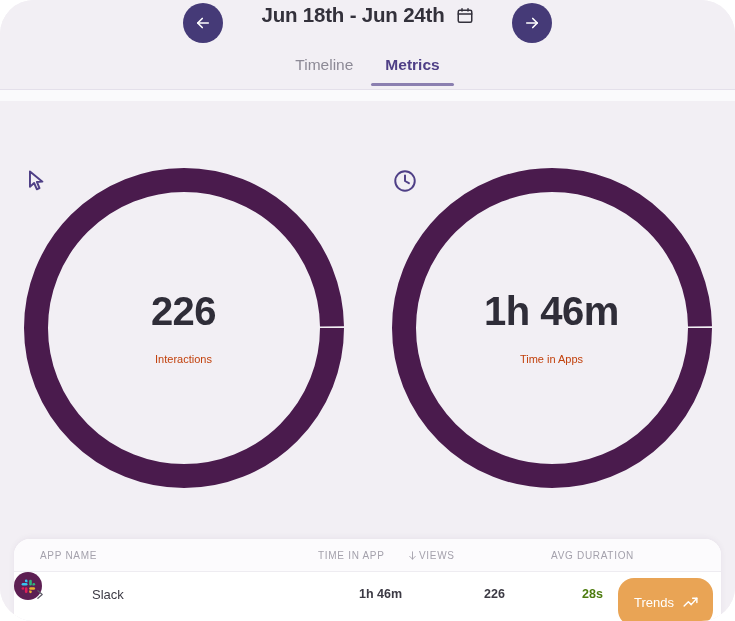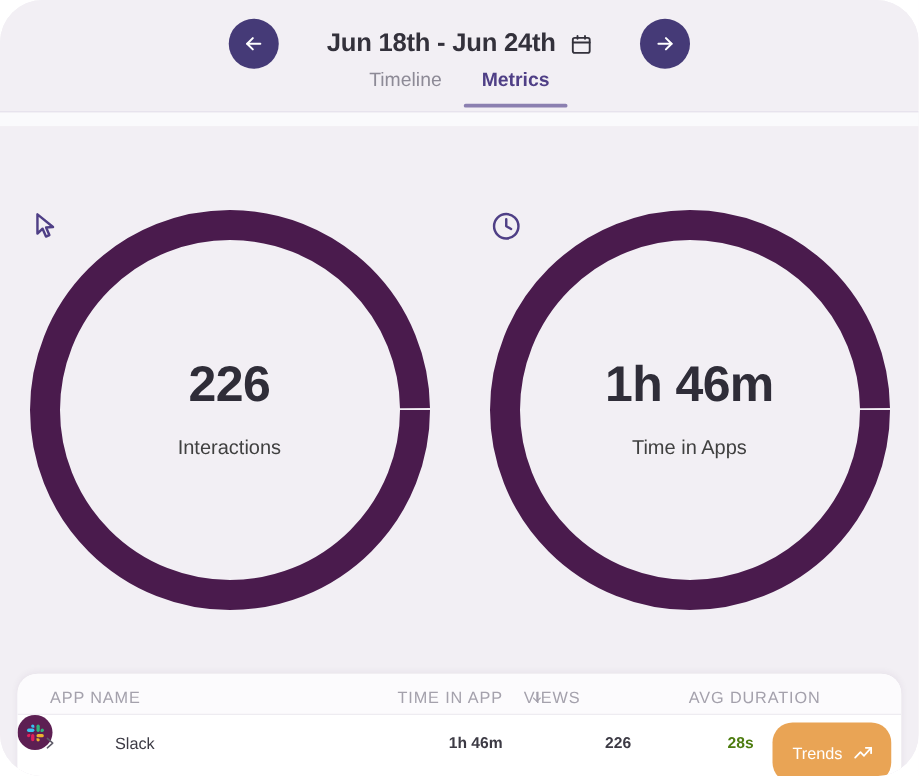--- a/index.html
+++ b/index.html
@@ -24,24 +24,24 @@
 
   
   .header {
     position: absolute;
     top: 0; left: 0; right: 0;
     height: 88px;
     background: #f2eff4;
   }
   .daterow {
     position: absolute;
-    top: 14px; left: 0; right: 0;
+    top: 3px; left: 0; right: 0;
     height: 42px;
     display: flex;
-    align-items: center;
+    align-items: flex-start;
     justify-content: center;
     gap: 0;
   }
   .navbtn {
     width: 40px; height: 40px;
     border-radius: 50%;
     background: #453a77;
     display: flex;
     align-items: center;
     justify-content: center;
@@ -150,22 +150,22 @@
   }
   .donut-value {
     font-size: 40px;
     font-weight: bold;
     color: #2f2d38;
     letter-spacing: -0.5px;
     line-height: 1;
   }
   .donut-label {
     margin-top: 22px;
-    font-size: 16px;
-    color: #404040;
+    font-size: 11px;
+    color: #c2410c;
   }
 
   
   .table-card {
     position: absolute;
     left: 14px;
     right: 14px;
     bottom: -16px;
     top: 438px;
     background: #ffffff;
@@ -175,21 +175,21 @@
   }
   .table-head {
     position: relative;
     height: 32px;
     border-bottom: 1px solid #eeecf1;
     background: #fcfbfd;
   }
   .th {
     position: absolute;
     top: 11px;
-    font-size: 13px;
+    font-size: 10px;
     letter-spacing: 0.7px;
     color: #a4a1ac;
     white-space: nowrap;
   }
   .th-app   { left: 26px; }
   .th-time  { left: 304px; display: flex; align-items: center; gap: 22px; }
   .th-views { left: 405px; }
   .th-avg   { left: 537px; }
   .sort-arrow { display: block; }
 

